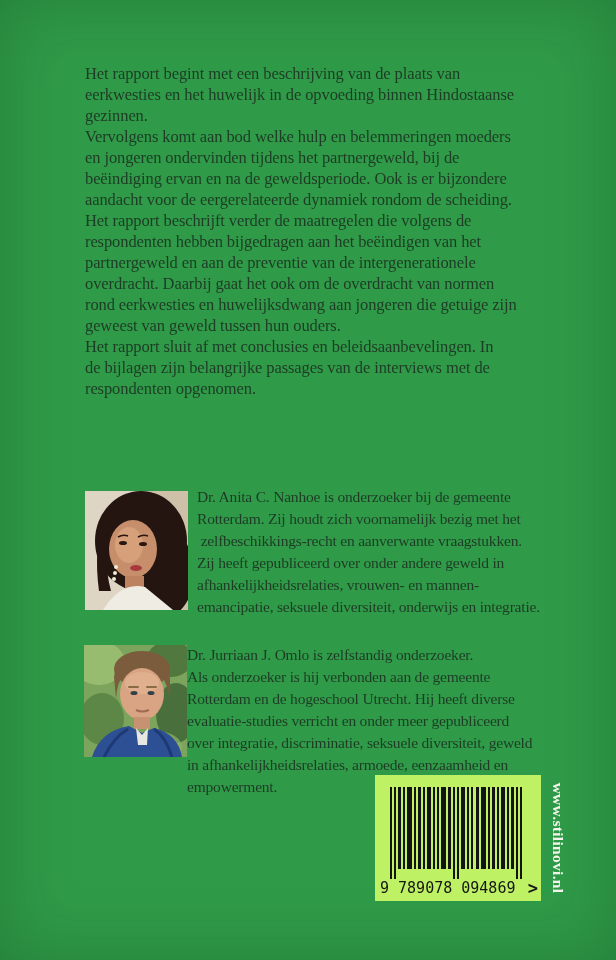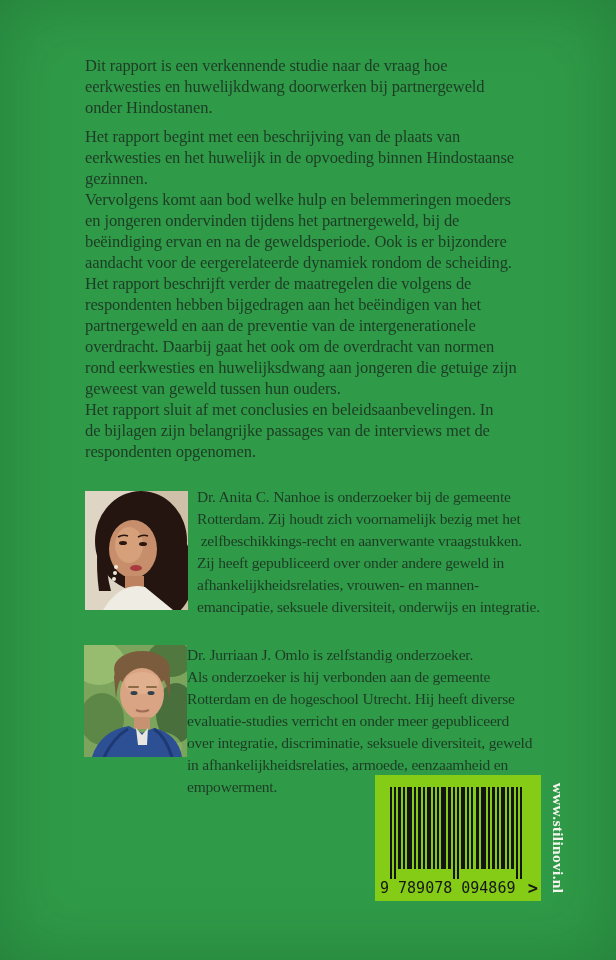--- a/index.html
+++ b/index.html
@@ -25,21 +25,21 @@
 
   .bio {
     position:absolute; font-size:15.5px; line-height:22px;
     letter-spacing:-0.2px; white-space:pre-line;
   }
   .bio-1 { left:197px; top:486px; width:395px; }
   .bio-2 { left:187px; top:644px; width:400px; }
 
   .barcode-box {
     position:absolute; left:375px; top:775px; width:166px; height:126px;
-    background:#84cc16;
+    background:#bef264;
   }
   .barcode-bars { position:absolute; left:15px; top:12px; }
   .barcode-number-row {
     position:absolute; left:5px; right:3px; bottom:5px;
     display:flex; justify-content:space-between; align-items:flex-end;
     font-family:"DejaVu Sans Mono", monospace;
     font-size:15px; color:#161616; line-height:16px;
   }
   .barcode-arrow { font-weight:bold; font-size:17px; line-height:15px; }
 
@@ -51,23 +51,20 @@
     font-weight:bold; font-size:15.5px; letter-spacing:0.3px;
     color:#f4f4ec;
   }
 </style>
 </head>
 <body>
 
 <div class="cover">
 
   <div class="description">
-    <p class="p1">Dit rapport is een verkennende studie naar de vraag hoe
-eerkwesties en huwelijkdwang doorwerken bij partnergeweld
-onder Hindostanen.</p>
     <p class="p2">Het rapport begint met een beschrijving van de plaats van
 eerkwesties en het huwelijk in de opvoeding binnen Hindostaanse
 gezinnen.
 Vervolgens komt aan bod welke hulp en belemmeringen moeders
 en jongeren ondervinden tijdens het partnergeweld, bij de
 beëindiging ervan en na de geweldsperiode. Ook is er bijzondere
 aandacht voor de eergerelateerde dynamiek rondom de scheiding.
 Het rapport beschrijft verder de maatregelen die volgens de
 respondenten hebben bijgedragen aan het beëindigen van het
 partnergeweld en aan de preventie van de intergenerationele

